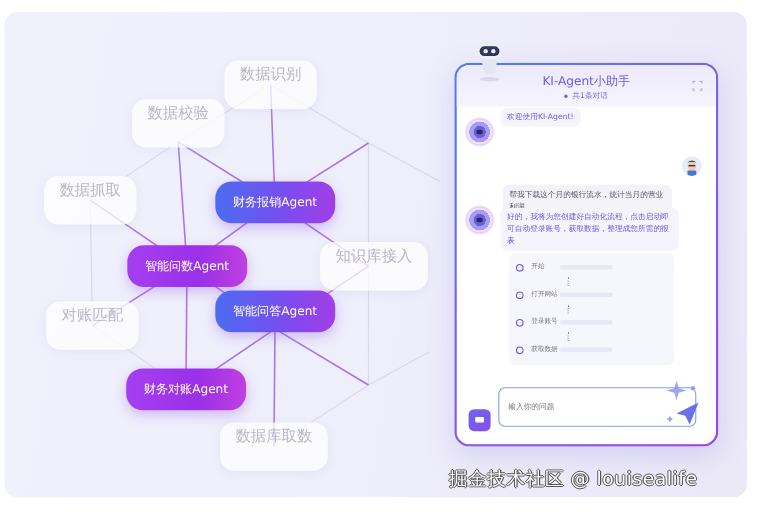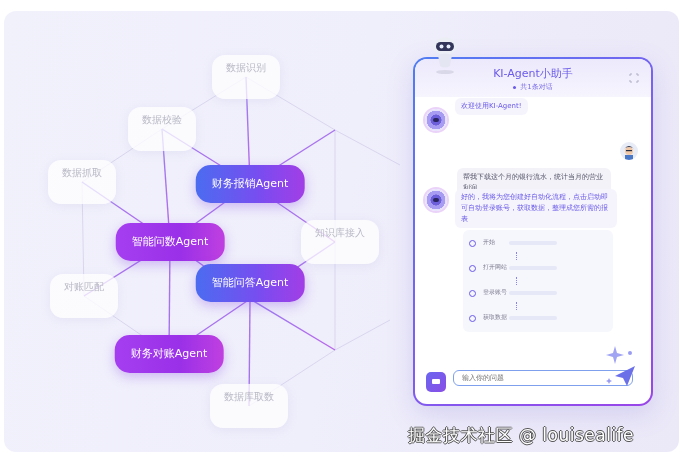--- a/index.html
+++ b/index.html
@@ -9,21 +9,21 @@
   }
   .card {
     position: absolute; left: 4px; top: 11px; width: 675px; height: 441px;
     border-radius: 12px;
     background: linear-gradient(100deg, #f1f1fc 0%, #efeefb 50%, #ebe8f8 100%);
   }
   svg.net { position: absolute; left: 0; top: 0; }
   .ghost {
     position: absolute; height: 44px; line-height: 26px; padding: 0 14px;
     border-radius: 13px; background: rgba(255,255,255,0.75);
-    color: #b9b9c6; font-size: 10px; white-space: nowrap; transform: translate(-50%, -50%);
+    color: #b9b9c6; font-size: 14px; white-space: nowrap; transform: translate(-50%, -50%);
     box-shadow: 0 2px 8px rgba(190,190,230,0.25);
   }
   .agent {
     position: absolute; height: 30px; line-height: 30px; padding: 4px 16px;
     border-radius: 15px; color: #fff; font-size: 11px; white-space: nowrap;
     transform: translate(-50%, -50%);
     box-shadow: 0 4px 12px rgba(140,80,230,0.35);
   }
   .agent.blue { background: linear-gradient(90deg, #4b6cf0 0%, #7a4cf0 60%, #a23ee6 100%); }
   .agent.purple { background: linear-gradient(90deg, #a53ef0 0%, #9a30e8 60%, #c040e0 100%); }
@@ -61,21 +61,21 @@
   .step .ring { position: absolute; left: 0; top: 3px; width: 5px; height: 5px; border: 1.5px solid #6a5ae8; border-radius: 50%; }
   .step .lbl { position: absolute; left: 14px; top: 1px; font-size: 6px; color: #7b7b8e; }
   .step .bar { position: absolute; left: 40px; top: 4px; width: 48px; height: 4px; border-radius: 2px; background: #e6e8f8; }
   .vdots { position: absolute; width: 1px; height: 8px; border-left: 1px dotted #8b83e8; }
   .chat-btn {
     position: absolute; left: 11px; top: 313px; width: 20px; height: 20px; border-radius: 5px;
     background: linear-gradient(135deg, #6a66f0, #8a4ee6);
   }
   .chat-btn::after { content: ""; position: absolute; left: 6px; top: 7px; width: 8px; height: 5px; background: #fff; border-radius: 1px; }
   .chat-input {
-    position: absolute; left: 38px; top: 311px; width: 180px; height: 16px; border-radius: 6px;
+    position: absolute; left: 38px; top: 293px; width: 180px; height: 36px; border-radius: 6px;
     border: 1px solid #7fa0ec; background: #fff; box-sizing: border-box;
     font-size: 7px; color: #a0a0b4; padding: 0 8px; line-height: 20px; font-family: inherit; outline: none;
   }
   .robot { position: absolute; left: 428px; top: 36px; width: 34px; height: 40px; }
   .watermark {
     position: absolute; left: 408px; top: 424px; font-size: 17px; color: #ffffff;
     letter-spacing: 0.5px;
     text-shadow: -1px 0 #555, 1px 0 #555, 0 -1px #555, 0 1px #555;
   }
 </style>
@@ -117,21 +117,21 @@
     <line x1="170" y1="242" x2="169" y2="354"></line>
     <line x1="170" y1="242" x2="84" y2="296"></line>
     <line x1="250" y1="299" x2="335" y2="242"></line>
     <line x1="250" y1="299" x2="169" y2="354"></line>
     <line x1="250" y1="299" x2="335" y2="350"></line>
     <line x1="250" y1="299" x2="249" y2="406"></line>
   </g>
 </svg>
 
 <div class="ghost" style="left:246px;top:77px">数据识别</div>
-<div class="ghost" style="left:162px;top:129px">数据校验</div>
+<div class="ghost" style="left:162px;top:112px">数据校验</div>
 <div class="ghost" style="left:82px;top:182px">数据抓取</div>
 <div class="ghost" style="left:340px;top:242px">知识库接入</div>
 <div class="ghost" style="left:84px;top:296px">对账匹配</div>
 <div class="ghost" style="left:249px;top:406px">数据库取数</div>
 
 <div class="agent blue" style="left:250px;top:184px">财务报销Agent</div>
 <div class="agent purple" style="left:170px;top:242px">智能问数Agent</div>
 <div class="agent blue" style="left:250px;top:283px">智能问答Agent</div>
 <div class="agent purple" style="left:169px;top:354px">财务对账Agent</div>
 

